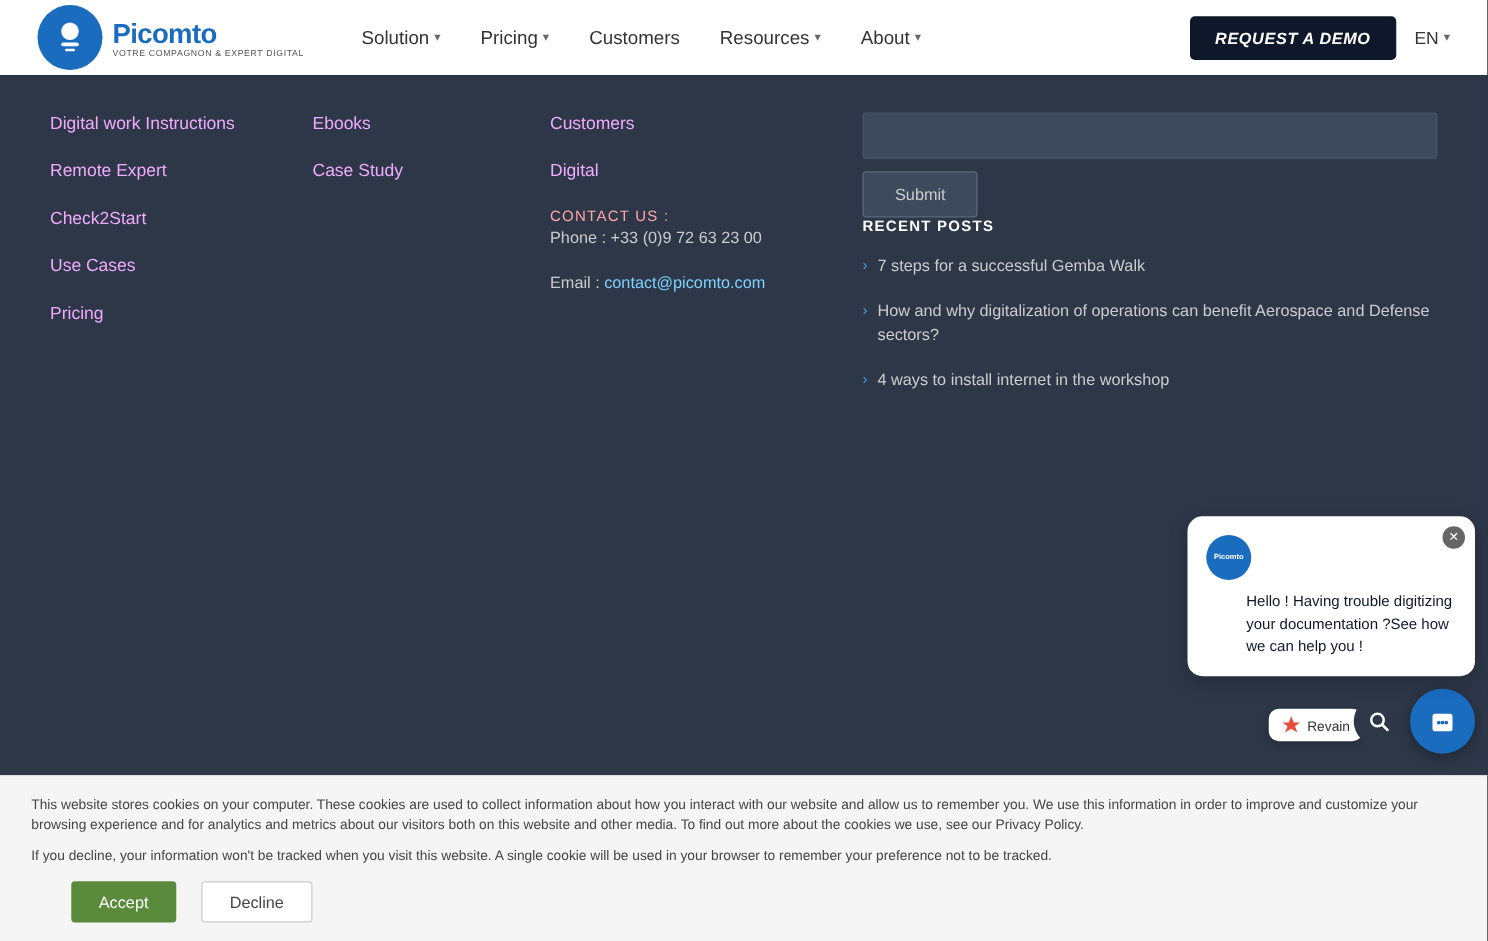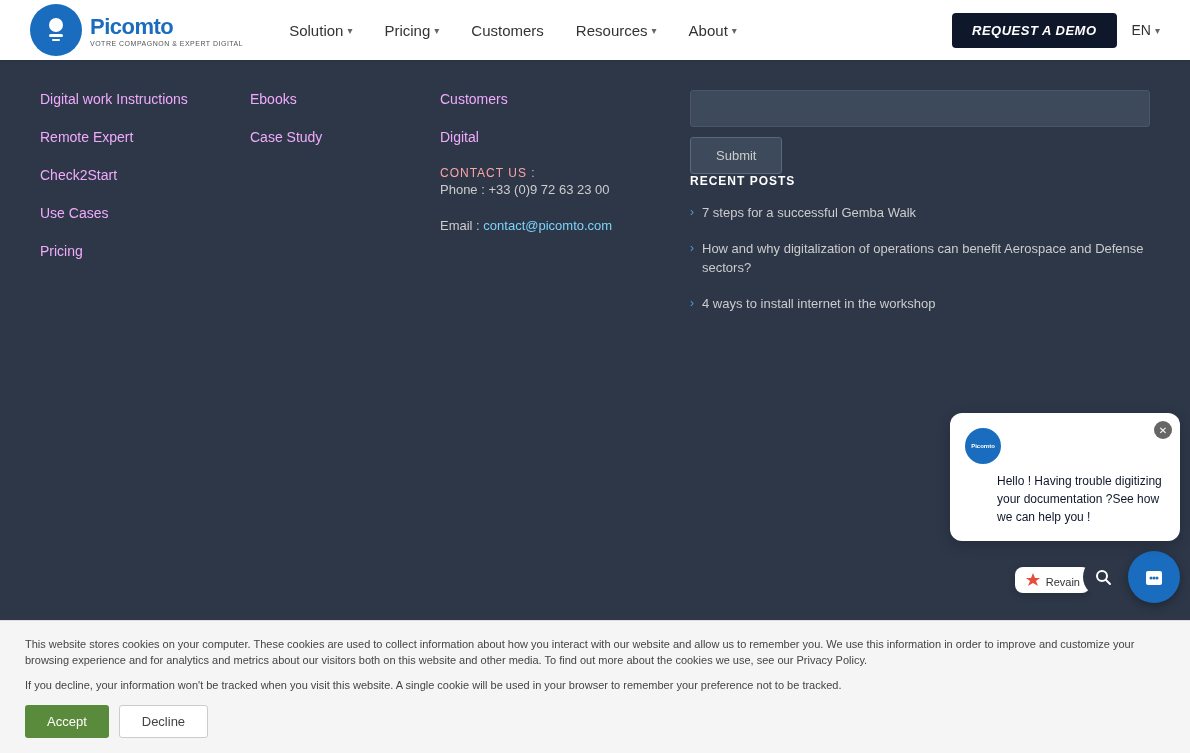--- a/index.html
+++ b/index.html
@@ -214,21 +214,22 @@
       margin-bottom: 8px;
     }
     .cookie-text-secondary {
       font-size: 11px;
       color: #444;
       line-height: 1.5;
       margin-bottom: 12px;
     }
     .cookie-buttons {
       display: flex;
-      gap: 10px;
+      gap: 20px;
+      margin-left: 32px;
     }
     .cookie-accept {
       background: #5a8a3c;
       color: #fff;
       border: none;
       padding: 8px 22px;
       font-size: 13px;
       border-radius: 3px;
       cursor: pointer;
     }

